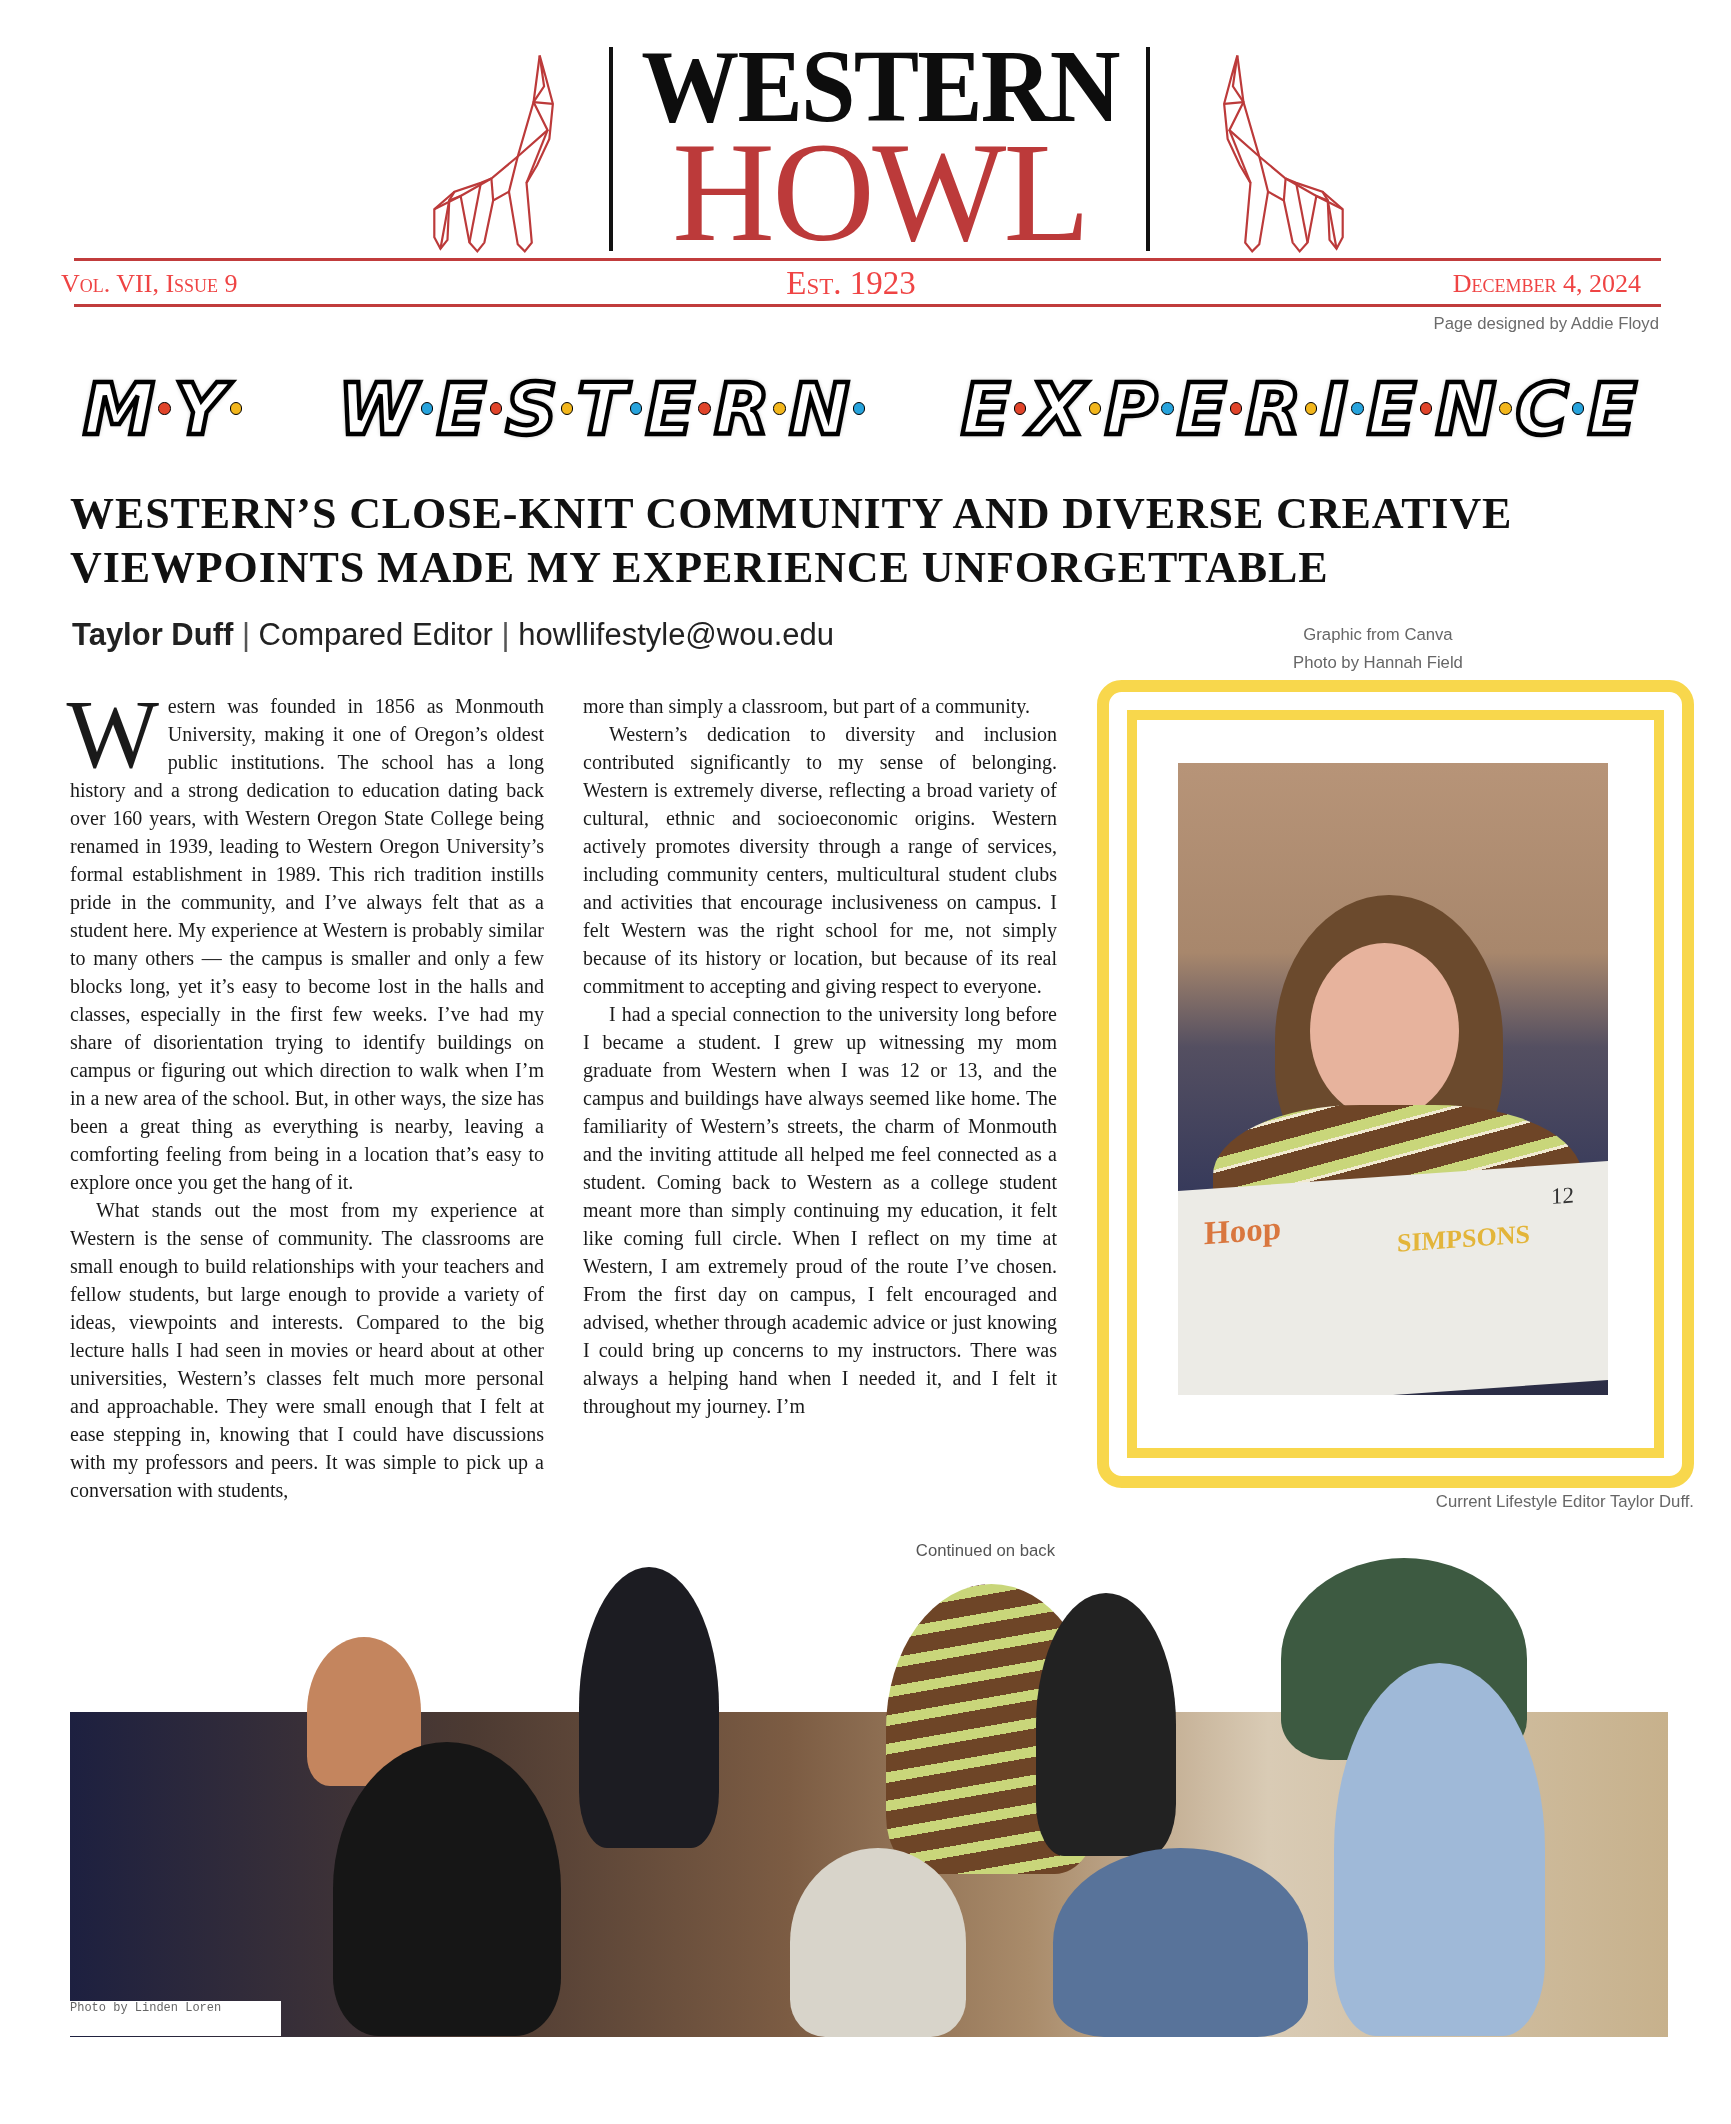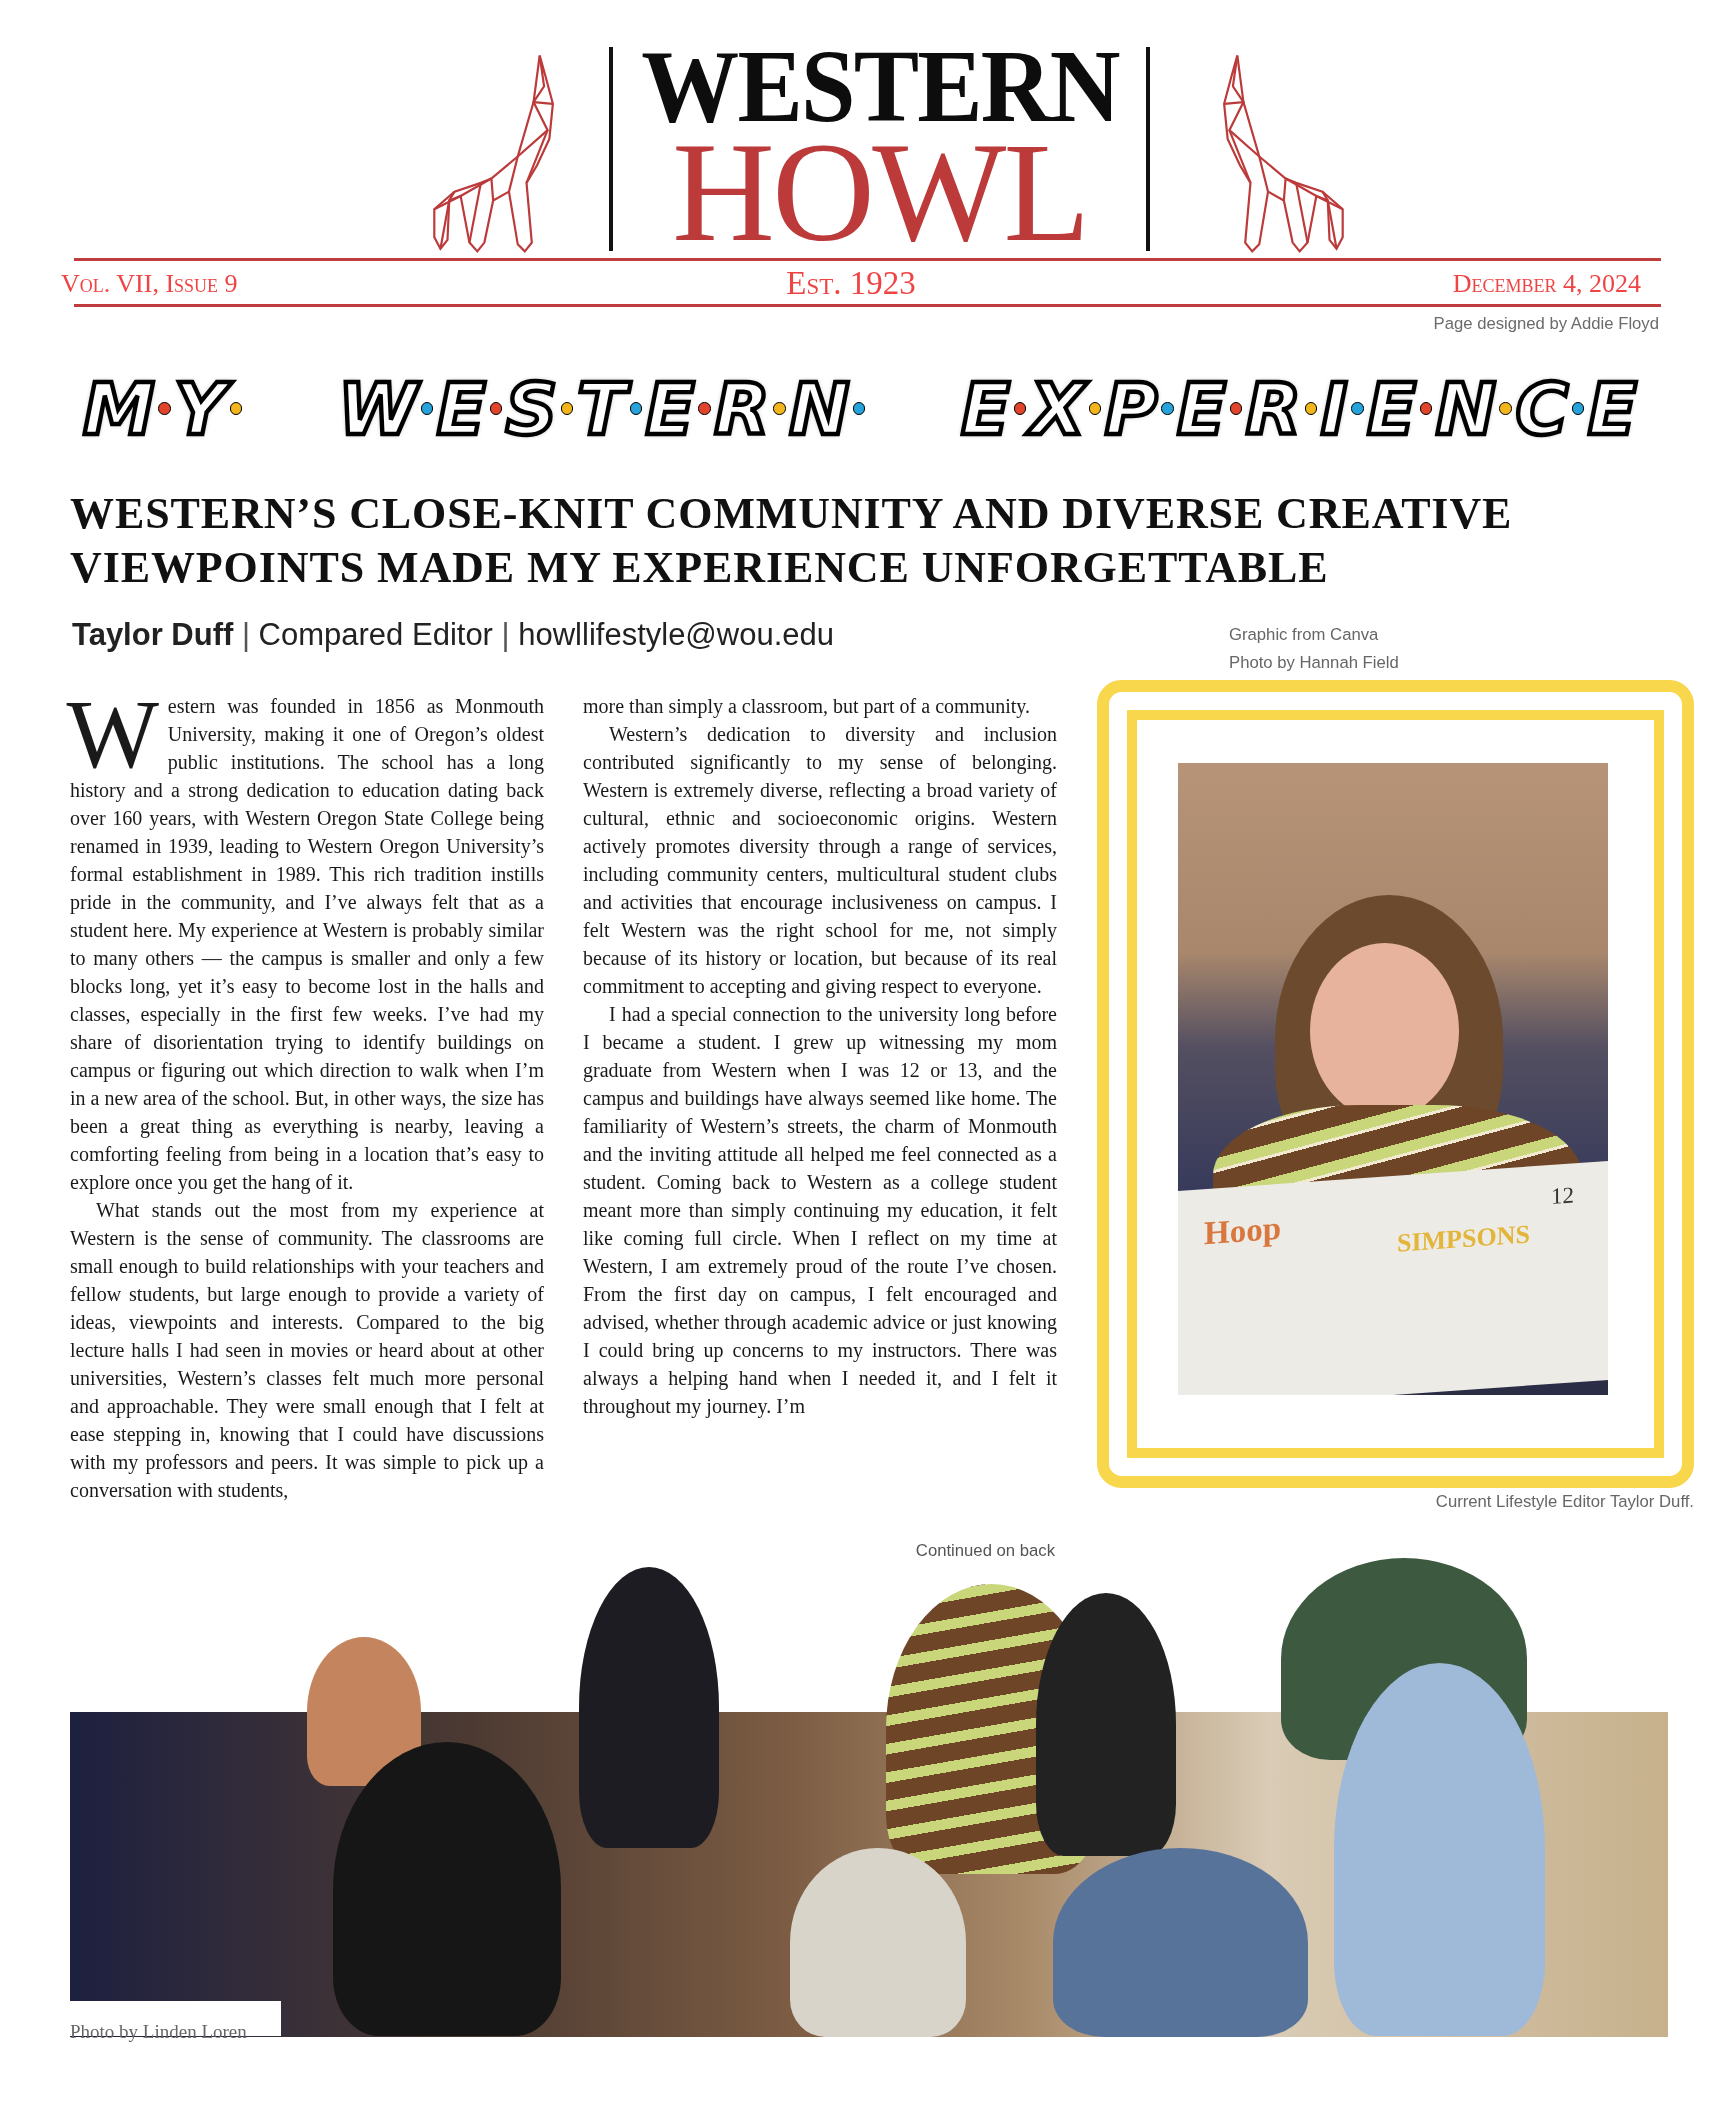--- a/index.html
+++ b/index.html
@@ -28,21 +28,21 @@
   .banner { left: 83px; top: 356px; width: 1554px; height: 105px; display: flex; align-items: center; justify-content: space-between; }
   .banner-word { display: flex; align-items: center; }
   .bl { font-family: "DejaVu Sans", sans-serif; font-weight: 700; font-size: 72px; color: #fff; -webkit-text-stroke: 4.4px #000; text-shadow: 0 0 5.3px rgba(0,0,0,0.55); font-style: italic; letter-spacing: 0; line-height: 1; }
   .dot { display: inline-block; width: 10.5px; height: 10.5px; border-radius: 50%; margin: 0 3.5px; border: 1.8px solid #000; }
 
   
   .headline { left: 70px; top: 487px; width: 1598px; font-family: "Liberation Serif", serif; font-weight: 700; font-size: 44px; line-height: 54px; letter-spacing: 0.9px; color: #111; transform: scaleX(1.0); }
   .byline { left: 72px; top: 617px; font-family: "Liberation Sans", sans-serif; font-size: 31px; color: #222; }
   .byline b { font-weight: 700; }
   .byline .sep { color: #555; font-weight: 300; }
-  .credit-top { left: 1229px; top: 621px; width: 298px; font-family: "Liberation Sans", sans-serif; font-size: 16.7px; color: #666; line-height: 28px; }
+  .credit-top { left: 1229px; top: 621px; width: 298px; text-align: center; font-family: "Liberation Sans", sans-serif; font-size: 16.7px; color: #666; line-height: 28px; }
 
   
   .col { font-family: "Liberation Serif", serif; font-size: 20px; line-height: 28px; text-align: justify; color: #1a1a1a; }
   .col p { margin: 0; text-indent: 26px; }
   .col p.first { text-indent: 0; }
   .col1 { left: 70px; top: 692px; width: 474px; }
   .col2 { left: 583px; top: 692px; width: 474px; }
   .dropcap { float: left; font-size: 98px; line-height: 75px; margin: 5.3px 8.8px 0 -3.5px; font-family: "Liberation Serif", serif; }
   .cont { left: 878px; top: 1541px; width: 177px; text-align: right; font-family: "Liberation Sans", sans-serif; font-size: 16.7px; color: #555; }
 
@@ -57,21 +57,21 @@
   .photo-editor .paper { position: absolute; left: 0; top: 413px; width: 430px; height: 219px; background: #ecebe6; transform: skewY(-4deg); }
   .photo-editor .paper .hoop { position: absolute; left: 26px; top: 26px; font-family: "Liberation Serif", serif; font-weight: 700; font-size: 33px; color: #d9773f; }
   .photo-editor .paper .simp { position: absolute; left: 219px; top: 53px; font-family: "Liberation Serif", serif; font-weight: 700; font-size: 26px; color: #e3b53a; }
   .photo-editor .paper .twelve { position: absolute; left: 373px; top: 19.3px; font-family: "Liberation Serif", serif; font-size: 23px; color: #333; }
   .frame-caption { left: 1097px; top: 1492px; width: 597px; text-align: right; font-family: "Liberation Sans", sans-serif; font-size: 16.7px; color: #666; }
 
   
   .group { left: 70px; top: 1558px; width: 1598px; height: 478px; }
   .group-bg { position: absolute; left: 0; top: 154px; width: 1598px; height: 325px; background: linear-gradient(90deg, #1d2040 0%, #4c3a32 25%, #7c5c43 45%, #a98b6a 60%, #d9cbb5 75%, #c7b18c 100%); }
   .person { position: absolute; border-radius: 50% 50% 20% 20%; }
-  .credit-group { position: absolute; left: 0; top: 443px; width: 211px; height: 35px; background: #fff; font-family: Liberation Serif, serif; font-size: 19px; color: #666; padding: 20px 0 0 0; box-sizing: border-box; }
+  .credit-group { position: absolute; left: 0; top: 443px; width: 211px; height: 35px; background: #fff; font-family: Liberation Mono, monospace; font-size: 12px; color: #666; padding: 0 0 0 0; box-sizing: border-box; }
   .group-caption { left: 70px; top: 2051px; width: 1598px; font-family: "Liberation Sans", sans-serif; font-size: 16.7px; color: #6b6b6b; line-height: 20px; }
 </style>
 </head>
 <body>
 
 <div class="abs mast-wrap">
   <svg class="wolf wolf-left" viewBox="0 0 230 232" fill="none" stroke="#bc3a3a" stroke-width="2.5">
     <polygon points="175,5 180,40 168,58 184,90 150,120 120,145 108,150 78,160 55,180 55,212 62,225 70,215 72,170 85,165 95,218 104,228 112,218 122,170 140,160 150,220 158,228 166,218 160,150 172,130 186,100 190,60 182,30"></polygon>
     <polyline points="175,5 168,58 150,120 140,160"></polyline>
     <polyline points="184,90 160,150"></polyline>

